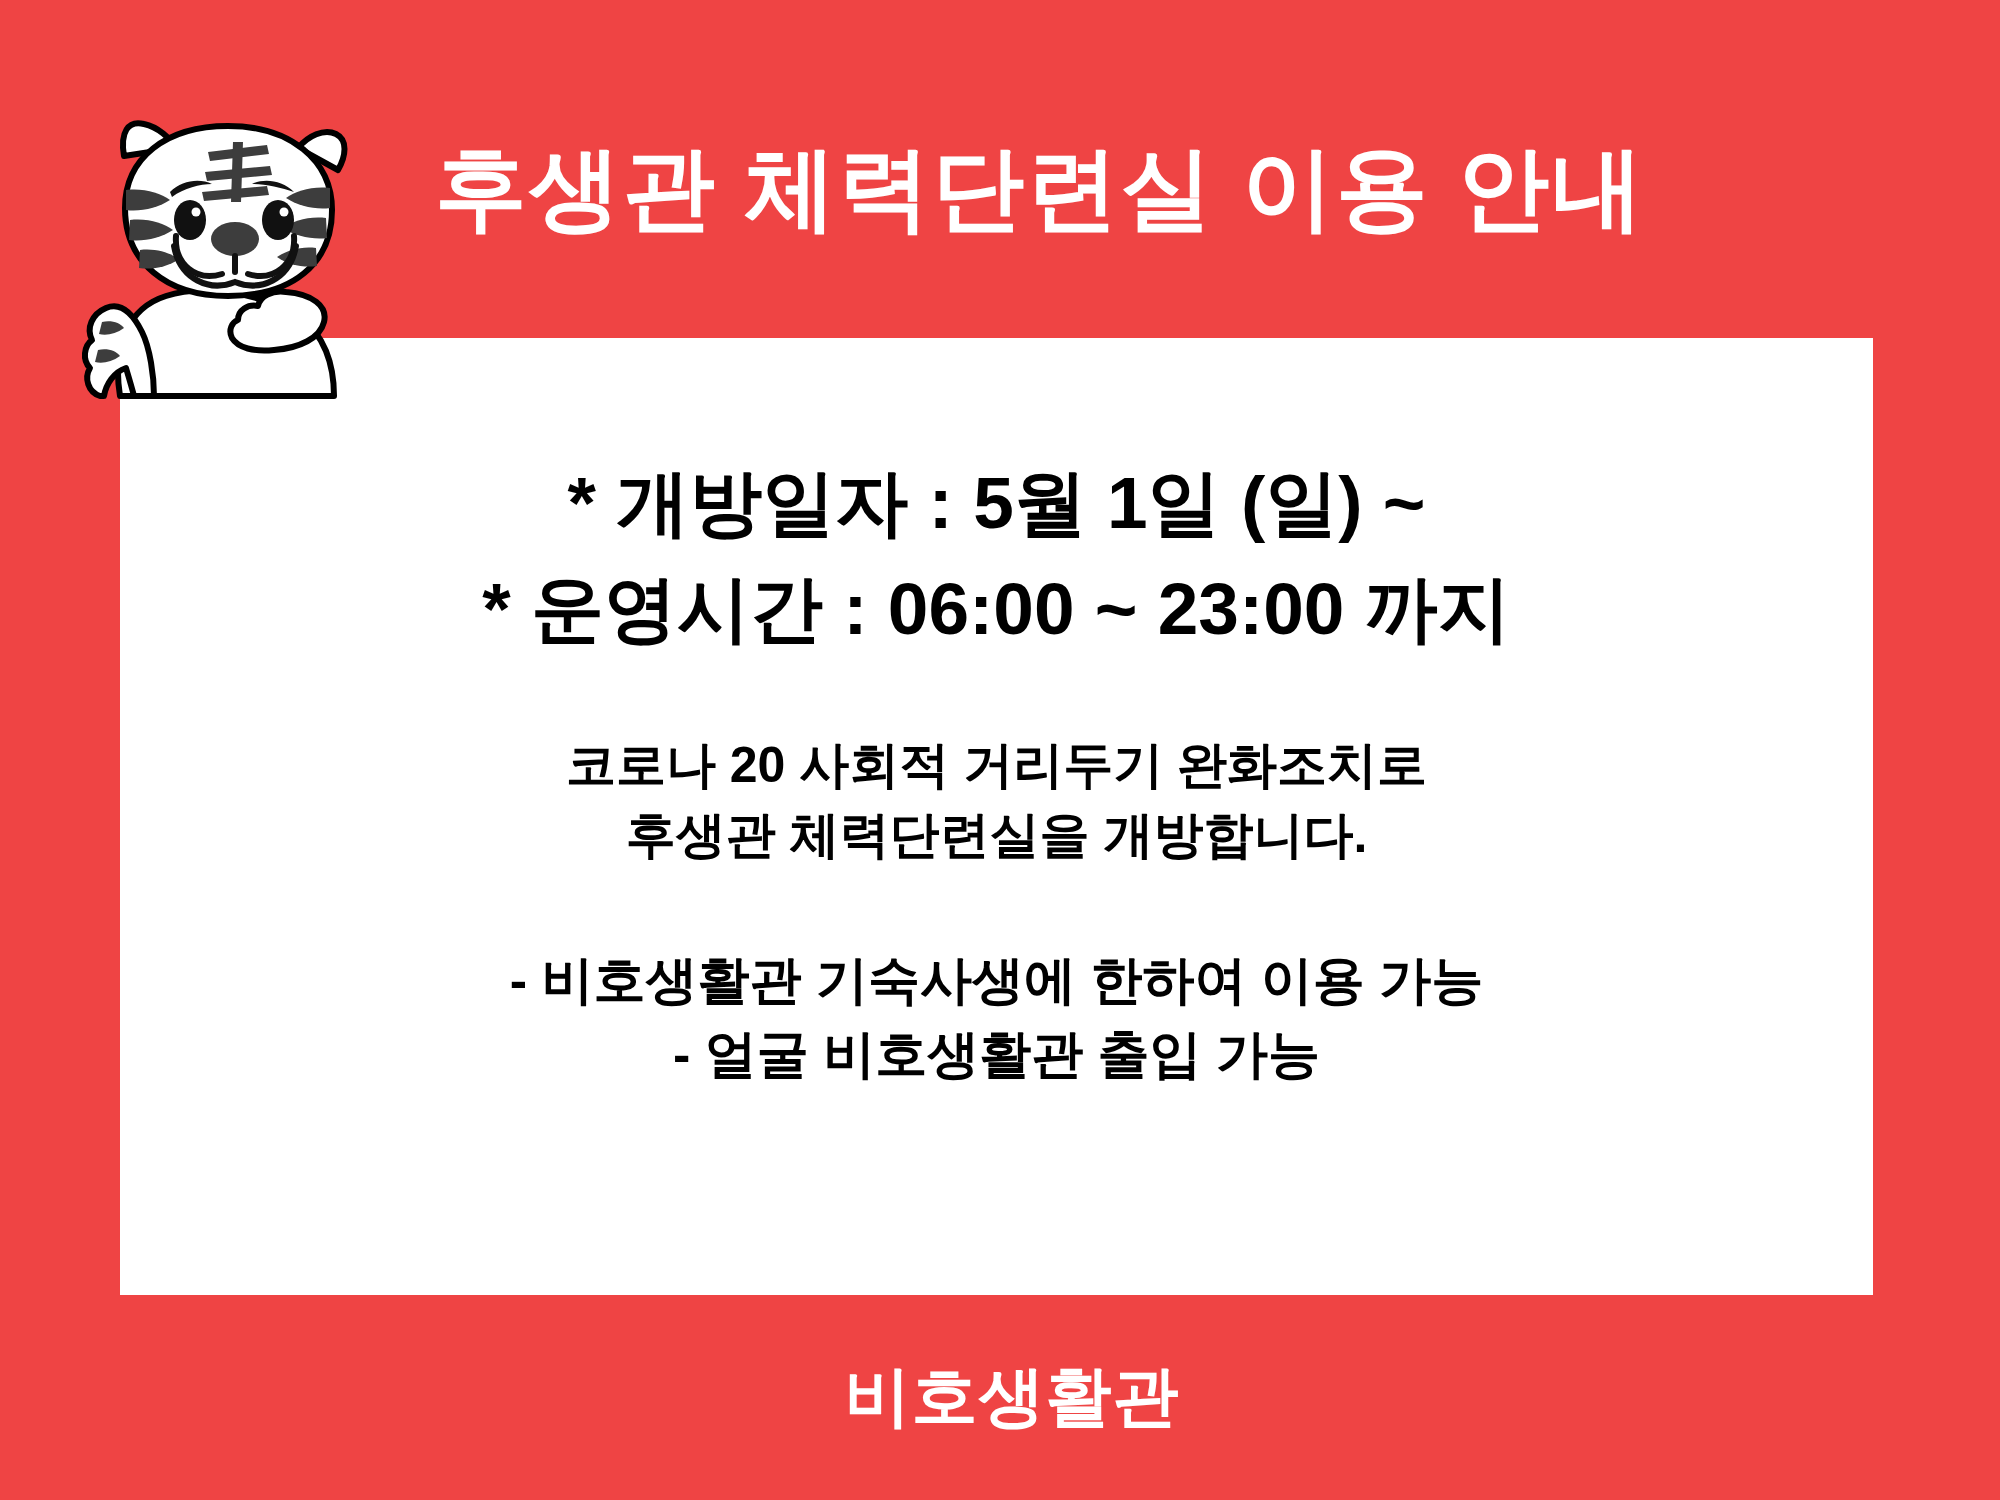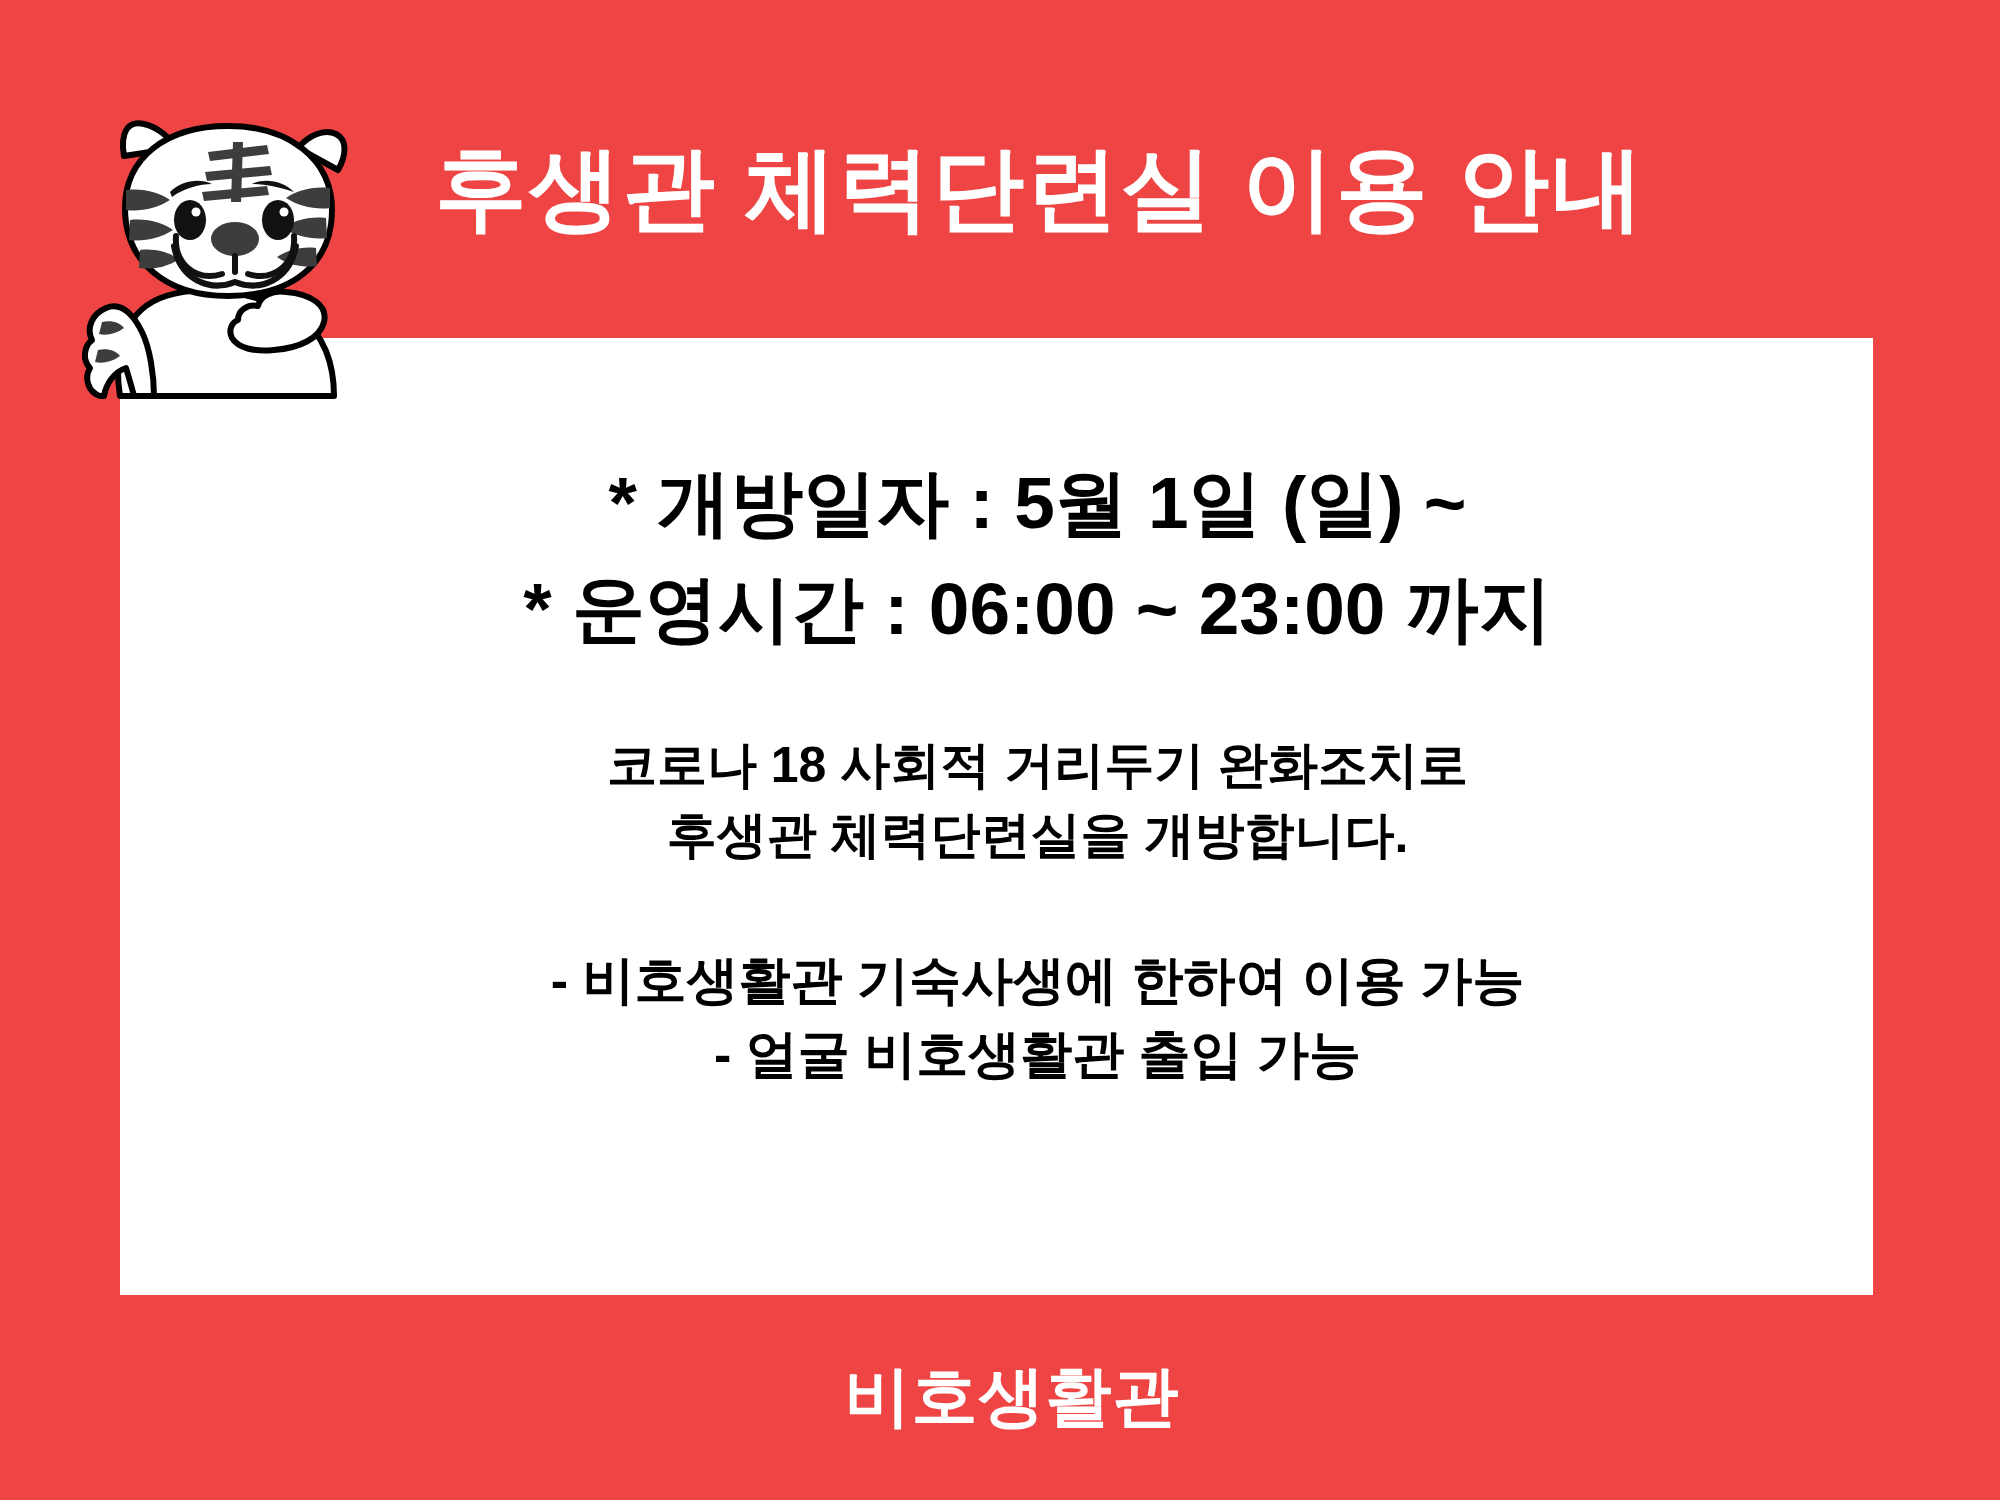--- a/index.html
+++ b/index.html
@@ -71,21 +71,20 @@
 
   .card-inner {
     position: relative;
     width: 100%;
     height: 100%;
     display: flex;
     flex-direction: column;
     align-items: center;
     text-align: center;
     color: #000000;
-    padding-left: 41px;
   }
 
   .bullets {
     margin-top: 112px;
     width: 100%;
   }
   .bullet-line {
     font-size: 73px;
     font-weight: bold;
     line-height: 1.45;
@@ -215,21 +214,21 @@
 
   <div class="card">
     <div class="card-inner">
 
       <div class="bullets">
         <div class="bullet-line">* 개방일자 : 5월 1일 (일) ~</div>
         <div class="bullet-line">* 운영시간 : 06:00 ~ 23:00 까지</div>
       </div>
 
       <div class="para">
-        <div class="para-line">코로나 18 사회적 거리두기 완화조치로</div>
+        <div class="para-line">코로나 20 사회적 거리두기 완화조치로</div>
         <div class="para-line">후생관 체력단련실을 개방합니다.</div>
       </div>
 
       <div class="dashes">
         <div class="dash-line">- 비호생활관 기숙사생에 한하여 이용 가능</div>
         <div class="dash-line">- 얼굴 비호생활관 출입 가능</div>
       </div>
 
     </div>
   </div>

